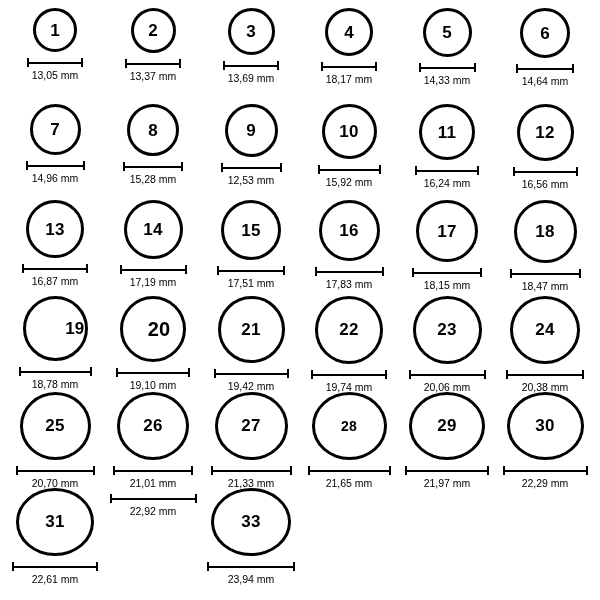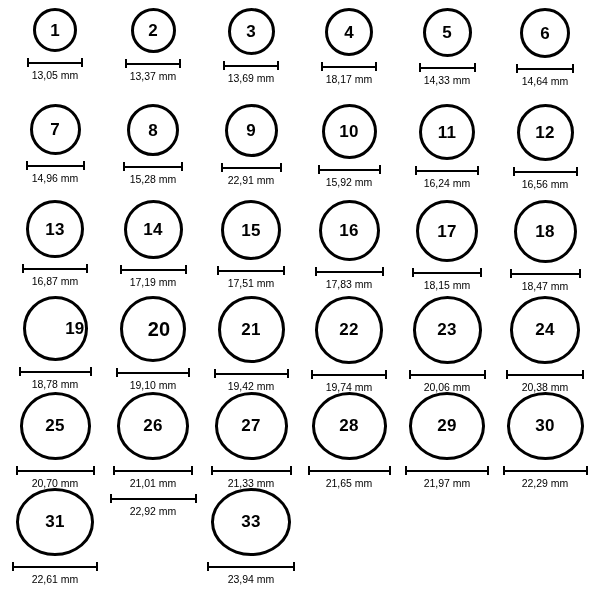--- a/index.html
+++ b/index.html
@@ -198,21 +198,21 @@
       <div class="cell">
         <div class="ring" style="width: 53px; height: 53px;">
           <span class="ring-label" style="font-size: 17px;">9</span>
         </div>
         <div class="measure">
           <div class="caliper" style="width: 61px;">
             <div class="bar"></div>
             <div class="tick left"></div>
             <div class="tick right"></div>
           </div>
-          <div class="mm">22,91 mm</div>
+          <div class="mm">12,53 mm</div>
         </div>
       </div>
       <div class="cell">
         <div class="ring" style="width: 55px; height: 55px;">
           <span class="ring-label" style="font-size: 17px;">10</span>
         </div>
         <div class="measure">
           <div class="caliper" style="width: 63px;">
             <div class="bar"></div>
             <div class="tick left"></div>
@@ -437,21 +437,21 @@
           <div class="caliper" style="width: 81px;">
             <div class="bar"></div>
             <div class="tick left"></div>
             <div class="tick right"></div>
           </div>
           <div class="mm">21,33 mm</div>
         </div>
       </div>
       <div class="cell">
         <div class="ring" style="width: 75px; height: 75px;">
-          <span class="ring-label" style="font-size: 17px;">28</span>
+          <span class="ring-label" style="font-size: 14px;">28</span>
         </div>
         <div class="measure">
           <div class="caliper" style="width: 83px;">
             <div class="bar"></div>
             <div class="tick left"></div>
             <div class="tick right"></div>
           </div>
           <div class="mm">21,65 mm</div>
         </div>
       </div>

